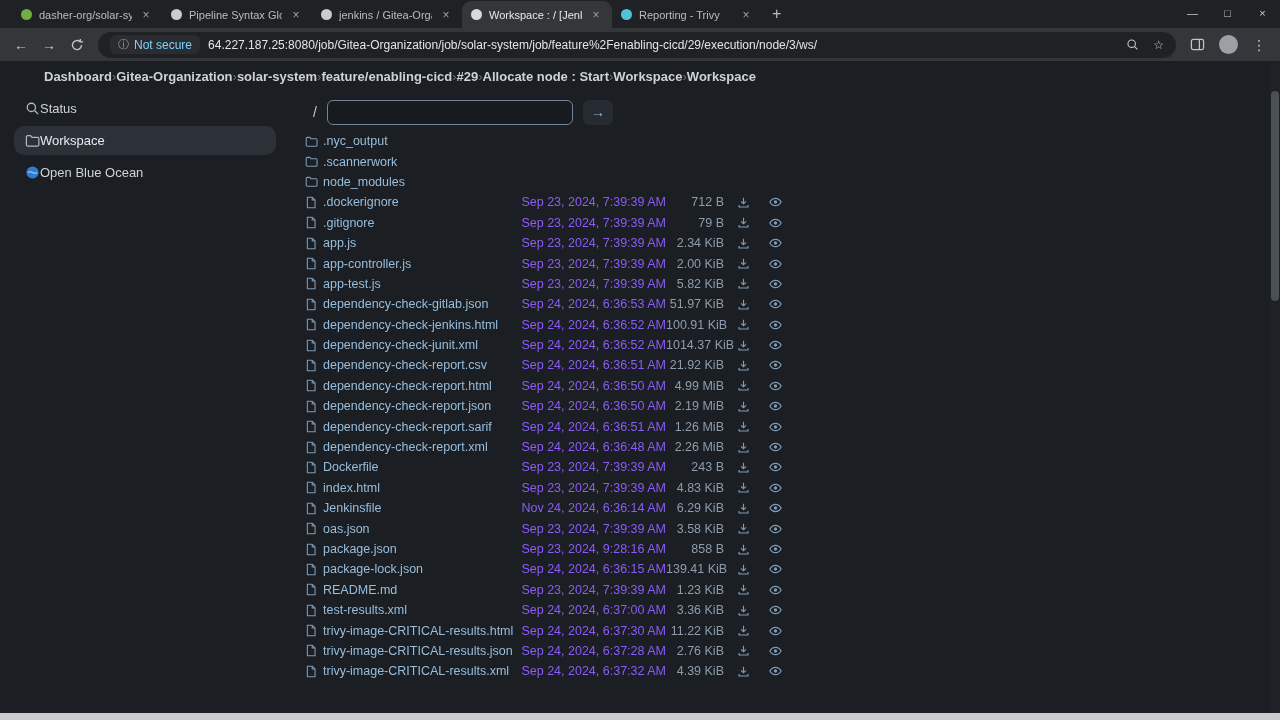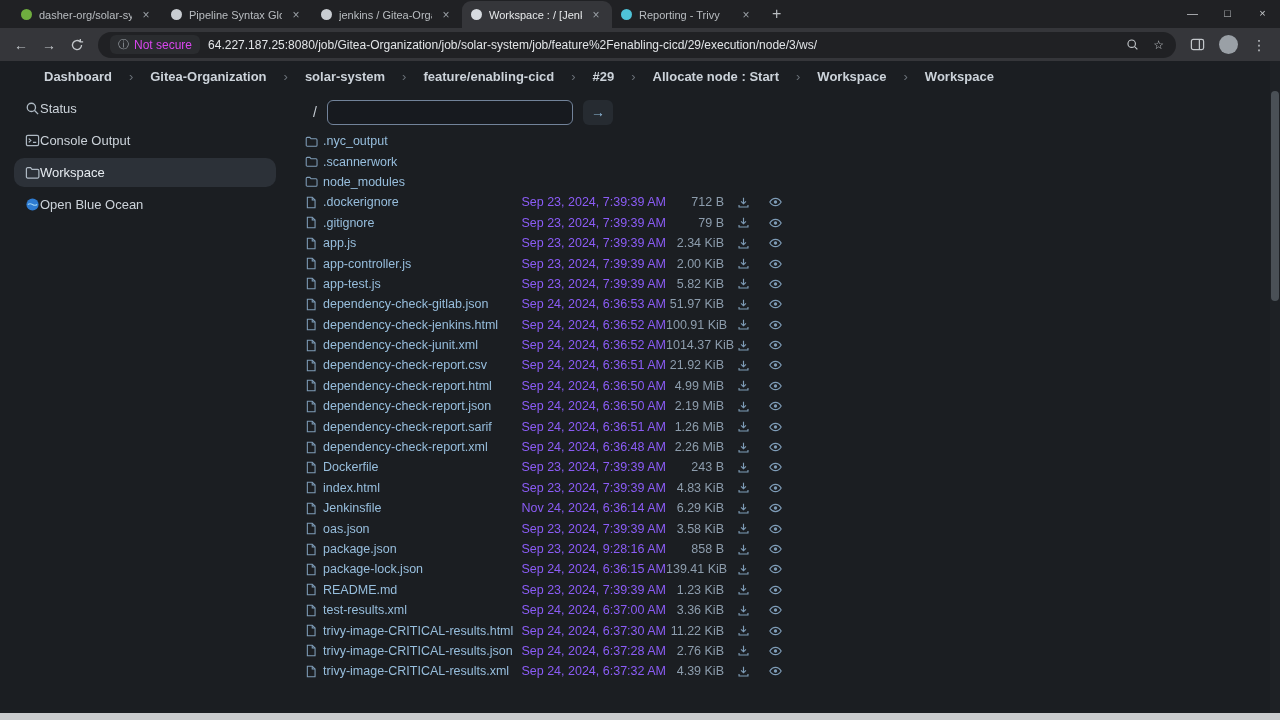--- a/index.html
+++ b/index.html
@@ -20,29 +20,29 @@
   .win-controls { position:absolute; right:0; top:0; height:27px; display:flex; }
   .win-btn { width:35px; text-align:center; line-height:27px; color:#c8cbce; font-size:11px; }
 
   .navbar { height:33px; background:#35363a; display:flex; align-items:center; gap:2px; padding:0 8px; }
   .nav-icon { width:26px; text-align:center; color:#c3c7cb; font-size:14px; flex:none; }
   .nav-icon.svg { display:flex; justify-content:center; align-items:center; }
   .omnibox { flex:1; min-width:0; height:26px; background:#202124; border-radius:14px; display:flex;
              align-items:center; padding:0 12px; margin:0 6px; font-size:12px; gap:8px; }
   .chip { display:flex; align-items:center; gap:5px; background:#2a2c2f; border-radius:6px; padding:2px 8px; flex:none; }
   .chip-icon { color:#9aa0a6; font-size:11px; }
-  .chip-text { color:#d946ef; white-space:nowrap; }
+  .chip-text { color:#7dd3fc; white-space:nowrap; }
   .url { color:#e2e5e8; white-space:nowrap; overflow:hidden; flex:1; }
   .omni-right { margin-left:auto; display:flex; align-items:center; gap:14px; color:#c3c7cb; flex:none; }
   .right-icons { display:flex; align-items:center; gap:14px; padding:0 6px; color:#c3c7cb; flex:none; }
   .avatar { width:19px; height:19px; border-radius:50%; background:#9aa0a6; }
   .kebab { font-size:14px; }
 
   
-  .breadcrumbs { height:30px; display:flex; align-items:center; padding-left:44px; gap:17px;
+  .breadcrumbs { height:30px; display:flex; align-items:center; padding-left:44px; gap:0;
                  font-size:13px; font-weight:bold; }
   .bc-item { color:#ccd3da; text-decoration:none; white-space:nowrap; }
   .bc-sep { color:#6a7178; font-weight:normal; }
 
   .content { display:flex; height:calc(720px - 91px); }
   .sidebar { width:286px; flex:none; }
   .task { height:29px; margin:3px 10px 3px 14px; border-radius:10px; display:flex; align-items:center;
           padding:0 11px; font-size:13px; color:#ccd3da; cursor:default; }
   .task.active { background:#2c3138; color:#e6ebf0; }
   .task-icon { display:flex; color:#aeb9c3; flex:none; }
@@ -167,29 +167,20 @@
     <div class="sidebar" id="sidebar">
         <div class="task">
           <span class="task-icon">
             <svg width="15" height="15" viewBox="0 0 16 16">
               <circle cx="6.8" cy="6.8" r="4.4" fill="none" stroke="currentColor" stroke-width="1.4"></circle>
               <path d="M10.2 10.2L14 14" stroke="currentColor" stroke-width="1.4"></path>
             </svg>
           </span>
           <span>Status</span>
         </div>
-        <div class="task">
-          <span class="task-icon">
-            <svg width="15" height="15" viewBox="0 0 16 16">
-              <rect x="1.5" y="2.5" width="13" height="11" rx="1.5" fill="none" stroke="currentColor" stroke-width="1.3"></rect>
-              <path d="M4 6l2.2 2L4 10M8.5 10h3.5" fill="none" stroke="currentColor" stroke-width="1.3"></path>
-            </svg>
-          </span>
-          <span>Console Output</span>
-        </div>
         <div class="task active">
           <span class="task-icon">
             <svg width="15" height="15" viewBox="0 0 16 16">
               <path d="M1.5 4.2c0-.7.6-1.3 1.3-1.3h3.2l1.4 1.8h6.1c.7 0 1.3.6 1.3 1.3v6.6c0 .7-.6 1.3-1.3 1.3H2.8c-.7 0-1.3-.6-1.3-1.3z" fill="none" stroke="currentColor" stroke-width="1.3"></path>
             </svg>
           </span>
           <span>Workspace</span>
         </div>
         <div class="task">
           <span class="task-icon">

